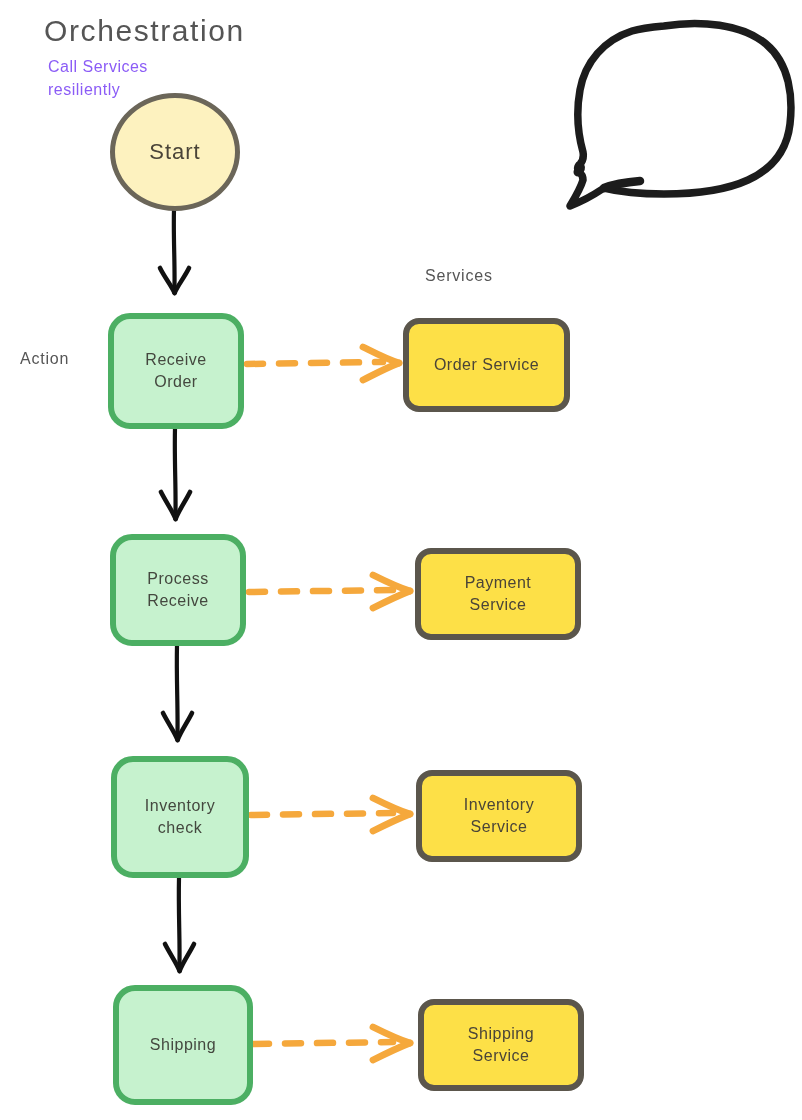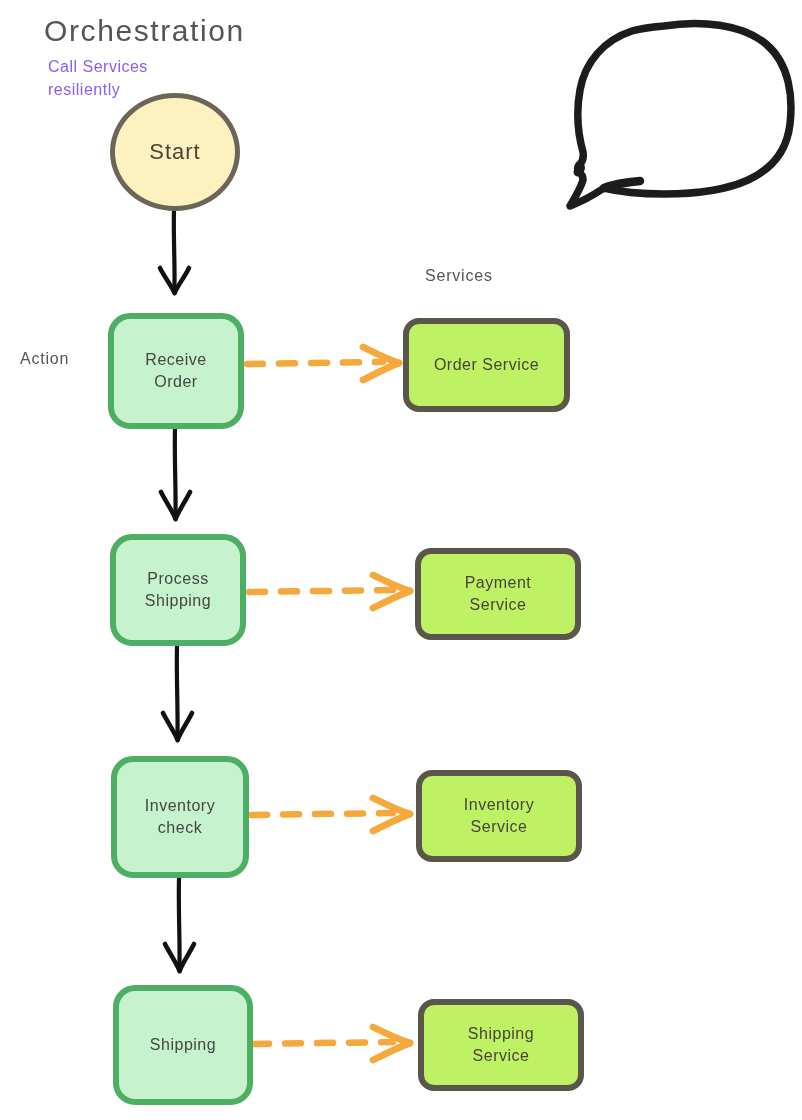--- a/index.html
+++ b/index.html
@@ -79,21 +79,21 @@
 
   .node-action {
     border-radius: 22px;
     background: #c6f2ce;
     border: 6px solid #4caf63;
     color: #44483f;
   }
 
   .node-service {
     border-radius: 16px;
-    background: #bef264;
+    background: #fde047;
     border: 6px solid #5b564c;
     color: #4a4438;
   }
   #speech-bubble-text {
     position: absolute;
     left: 48px;
     top: 55px;
     width: 160px;
     font-size: 16px;
     line-height: 1.45;
@@ -187,21 +187,21 @@
     <span class="node-text hand">Start</span>
   </div>
 
   <div class="node node-action" style="left:108px; top:313px; width:136px; height:116px;">
     <span class="node-text hand">Receive
 Order</span>
   </div>
 
   <div class="node node-action" style="left:110px; top:534px; width:136px; height:112px;">
     <span class="node-text hand">Process
-Shipping</span>
+Receive</span>
   </div>
 
   <div class="node node-action" style="left:111px; top:756px; width:138px; height:122px;">
     <span class="node-text hand">Inventory
 check</span>
   </div>
 
   <div class="node node-action" style="left:113px; top:985px; width:140px; height:120px;">
     <span class="node-text hand">Shipping</span>
   </div>

